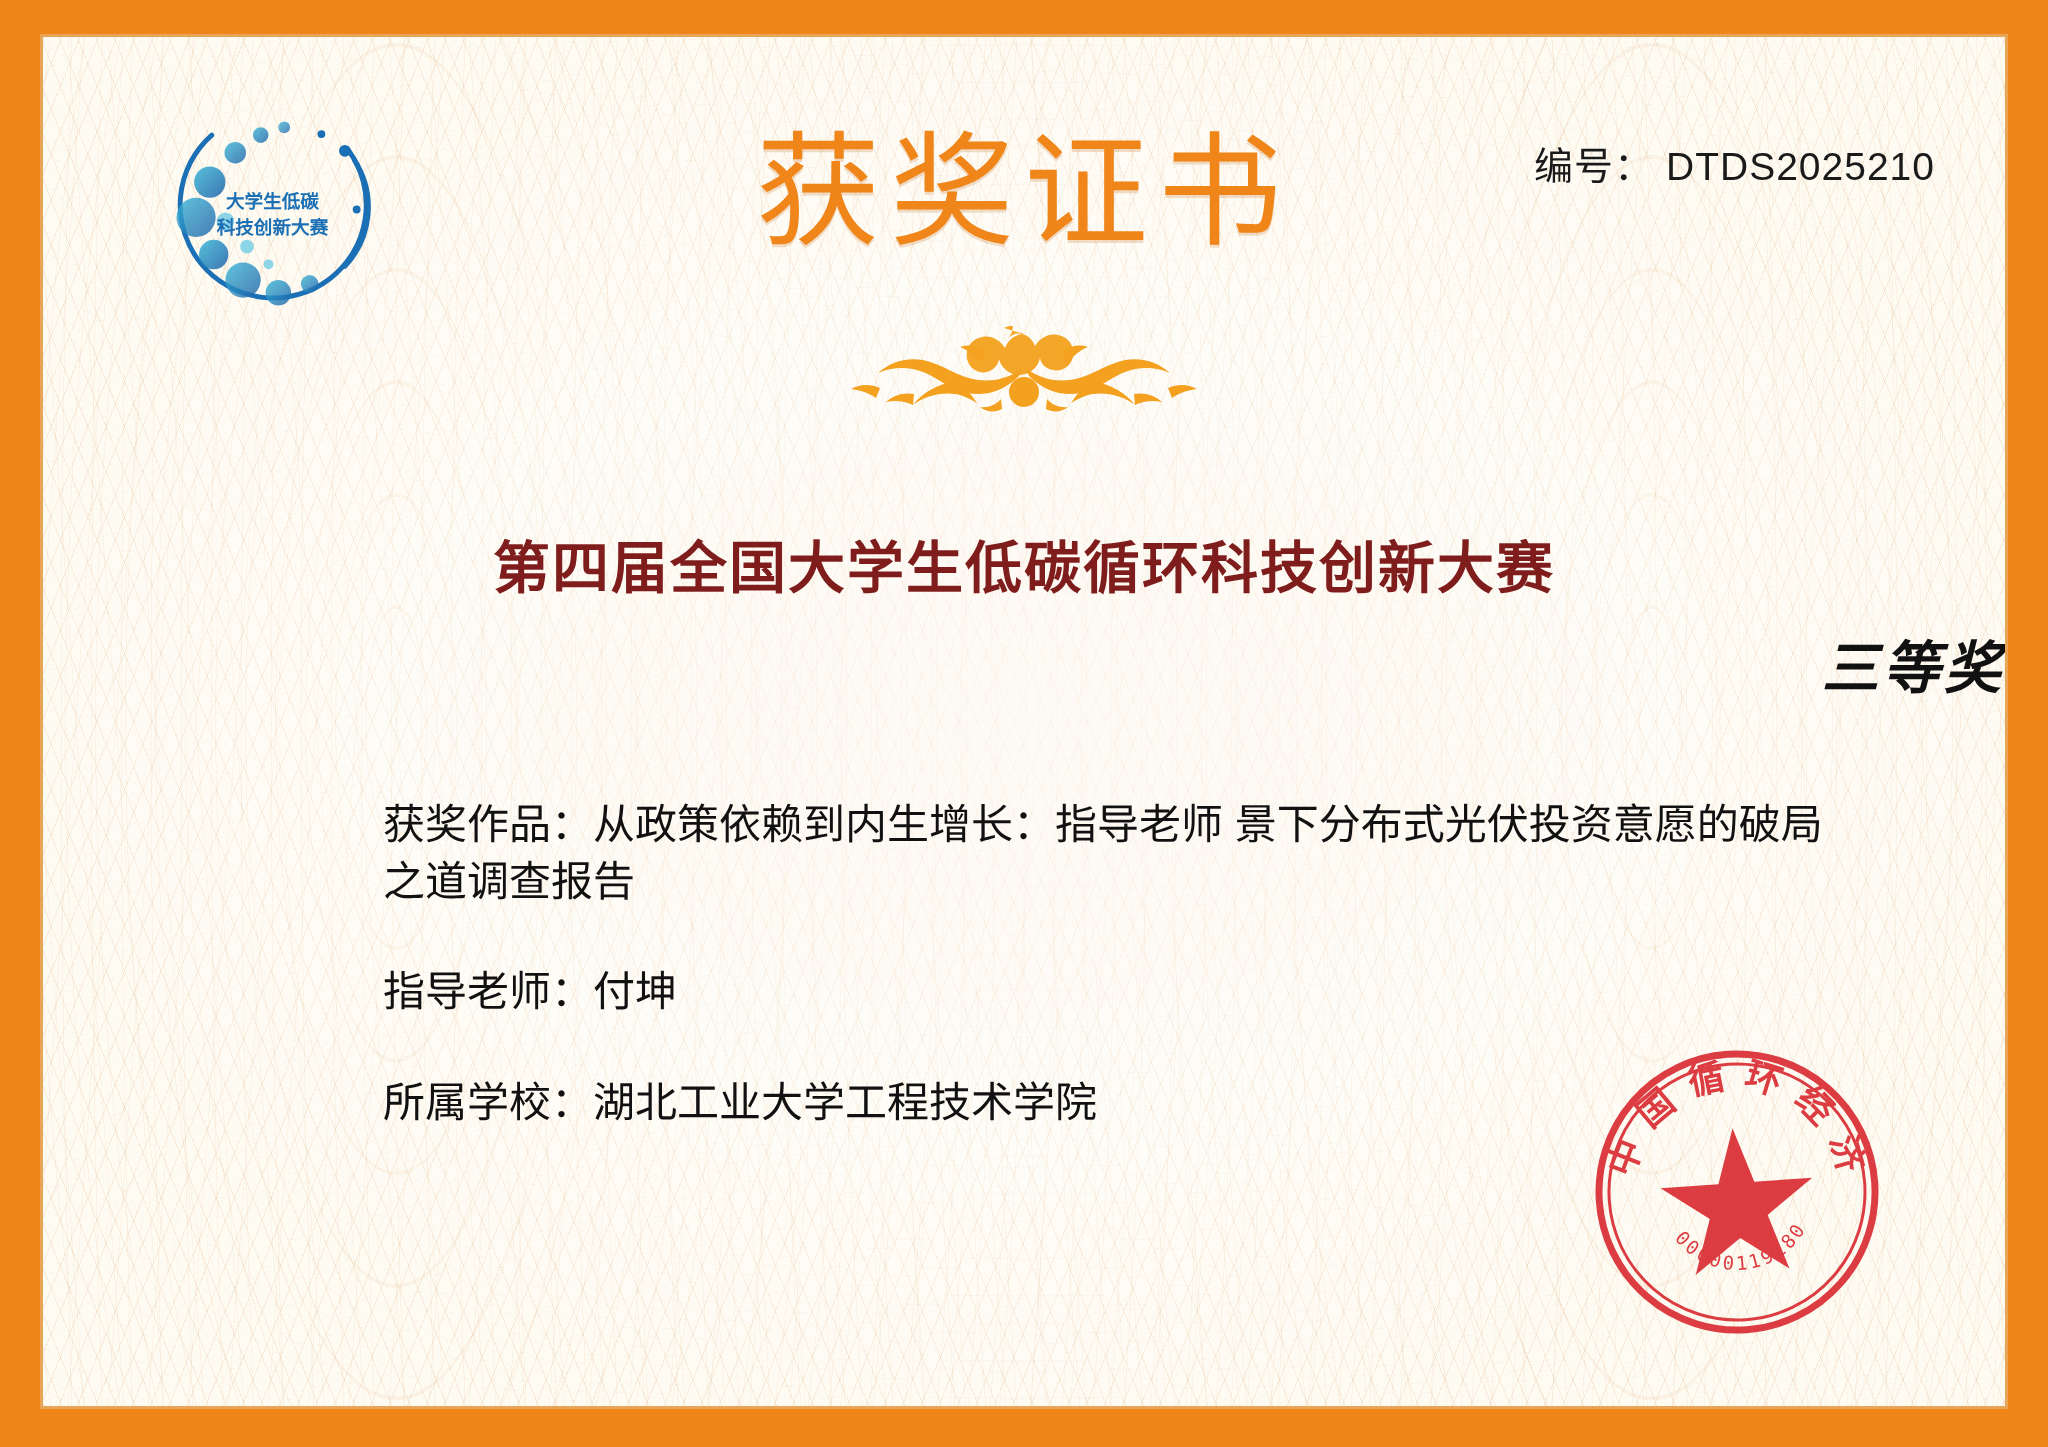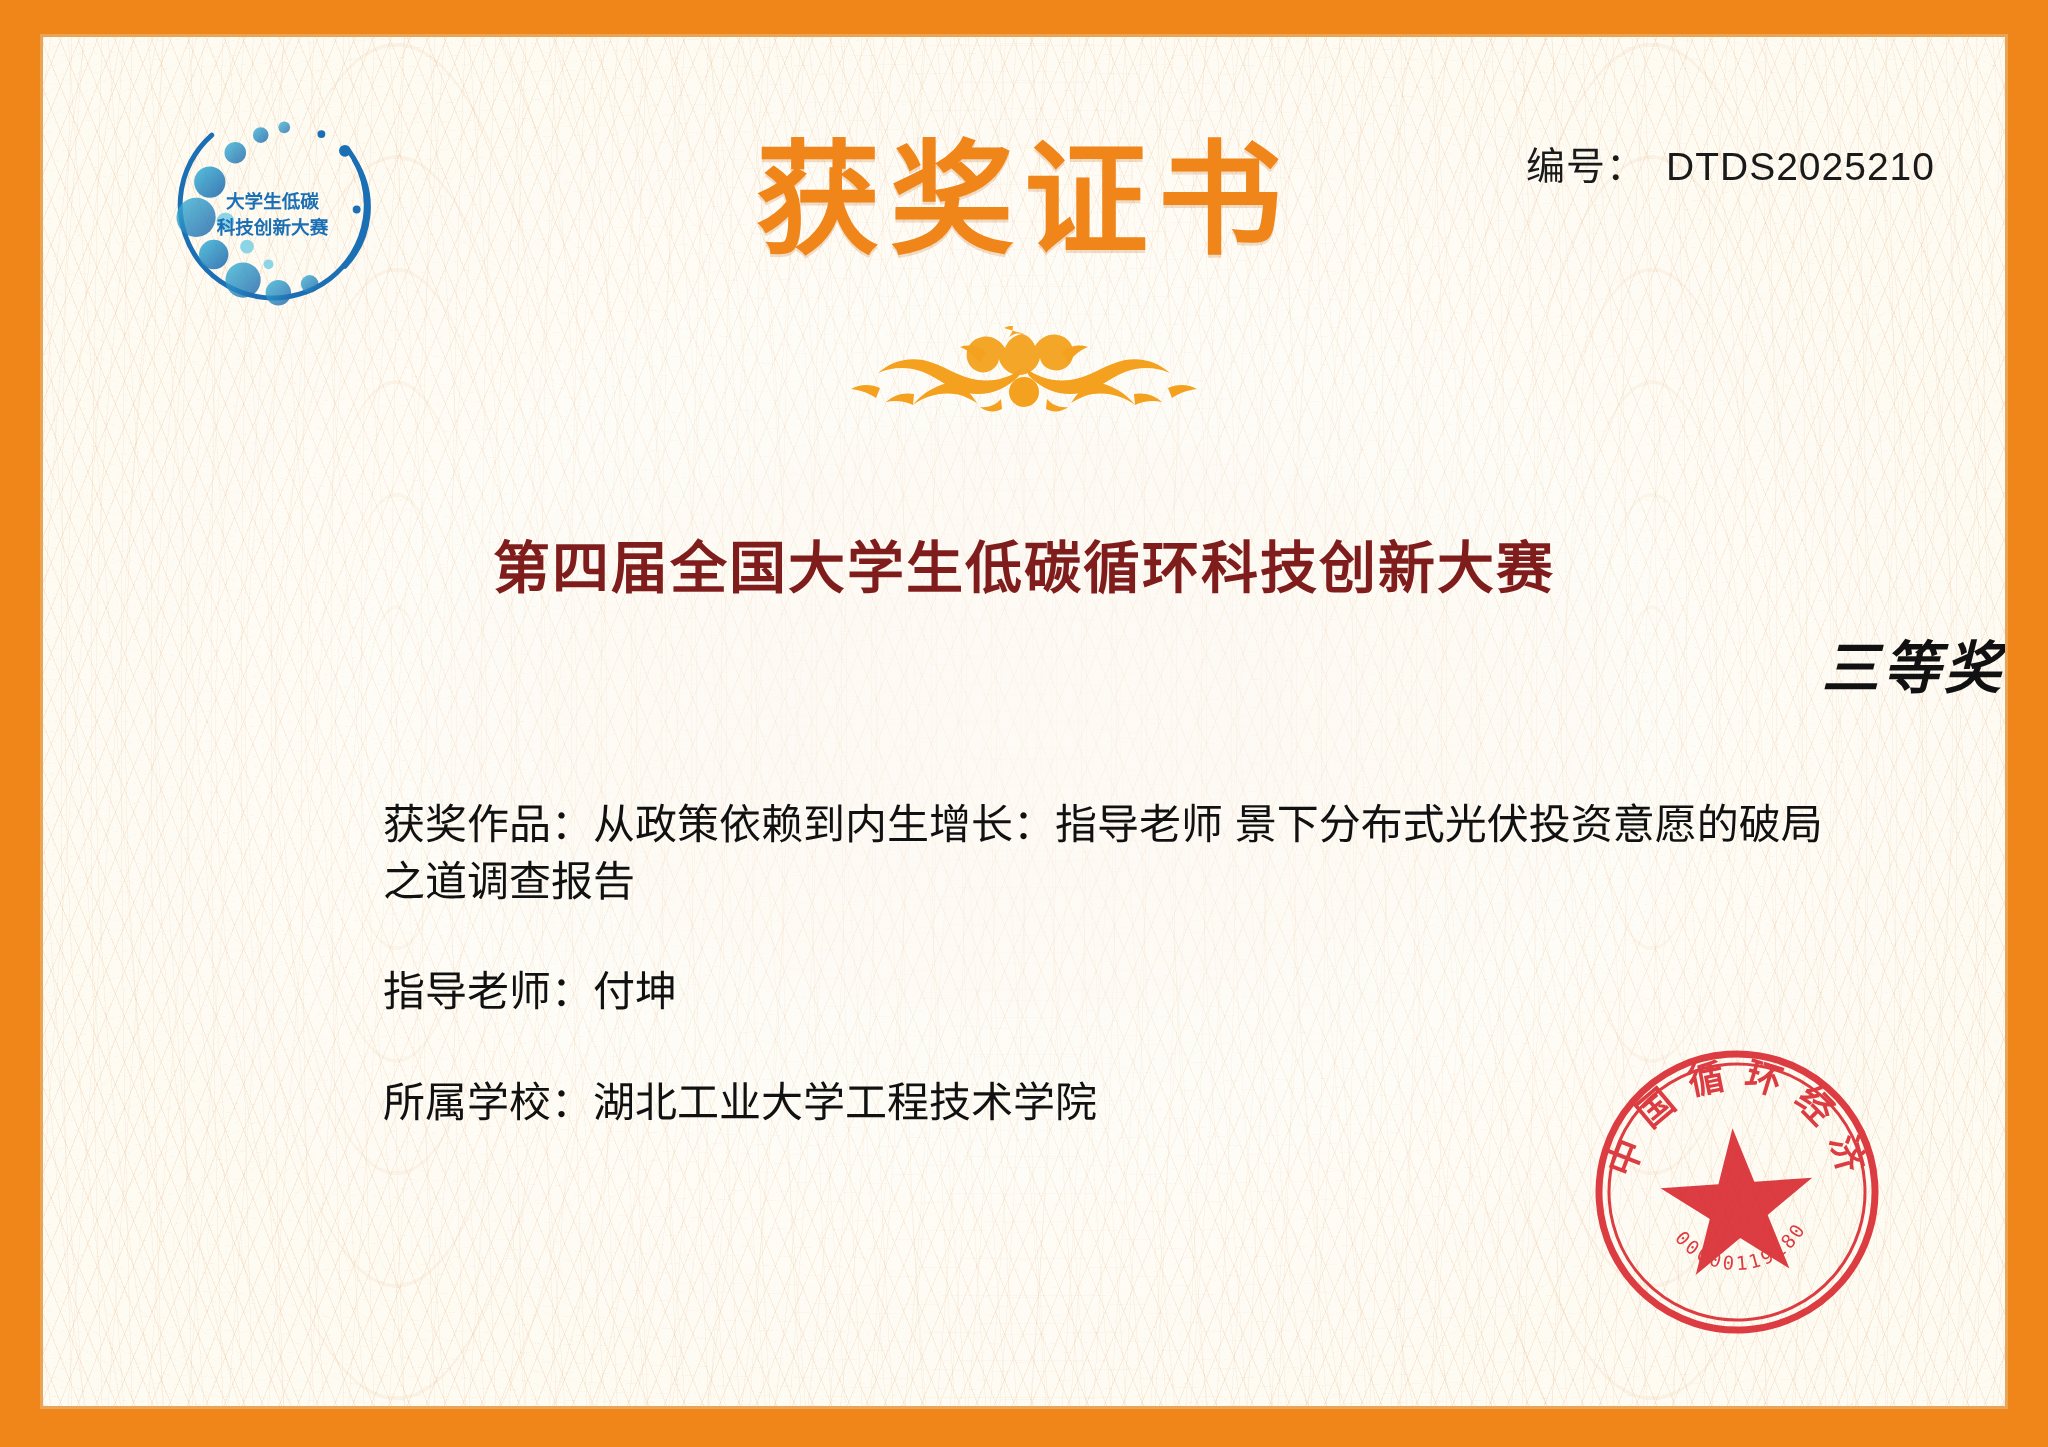--- a/index.html
+++ b/index.html
@@ -85,31 +85,31 @@
   
   .serial {
     position: absolute;
     right: 70px;
     top: 98px;
     font-size: 39px;
     color: #1a1a1a;
     letter-spacing: 1px;
     white-space: nowrap;
   }
-  .serial .label { margin-right: 20px; }
+  .serial .label { margin-right: 12px; }
 
   
   .main-title {
     position: absolute;
-    top: 98px;
+    top: 90px;
     left: 0;
     width: 100%;
     text-align: center;
     font-family: "DejaVu Sans", sans-serif;
-    font-weight: 700;
+    font-weight: 400;
     font-size: 124px;
     letter-spacing: 10px;
     line-height: 1.05;
     color: #F08519;
     text-shadow: 0 3px 0 rgba(190,95,10,0.20);
   }
 
   
   .ornament {
     position: absolute;

